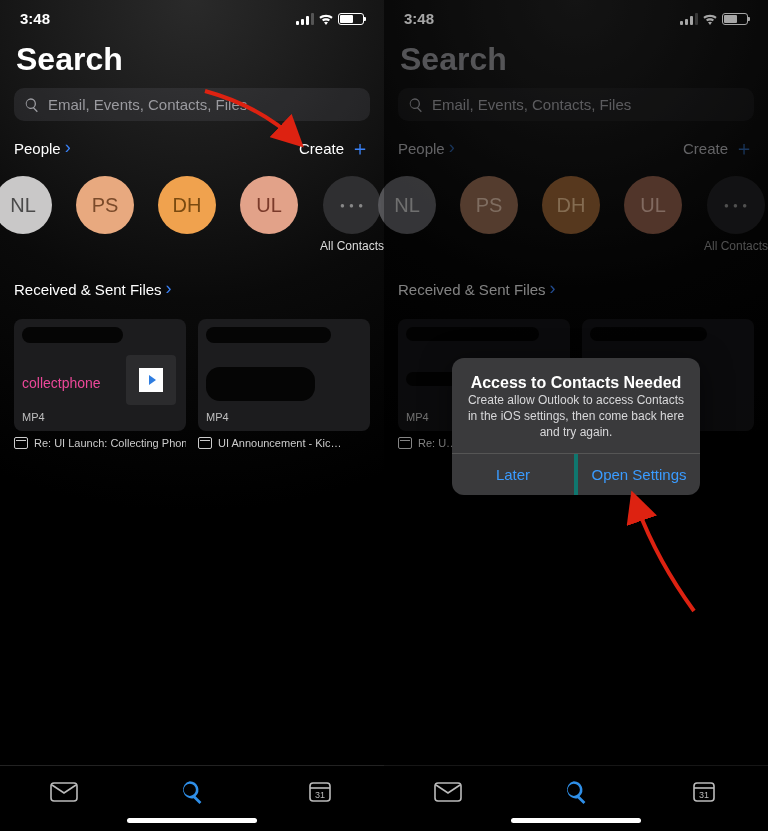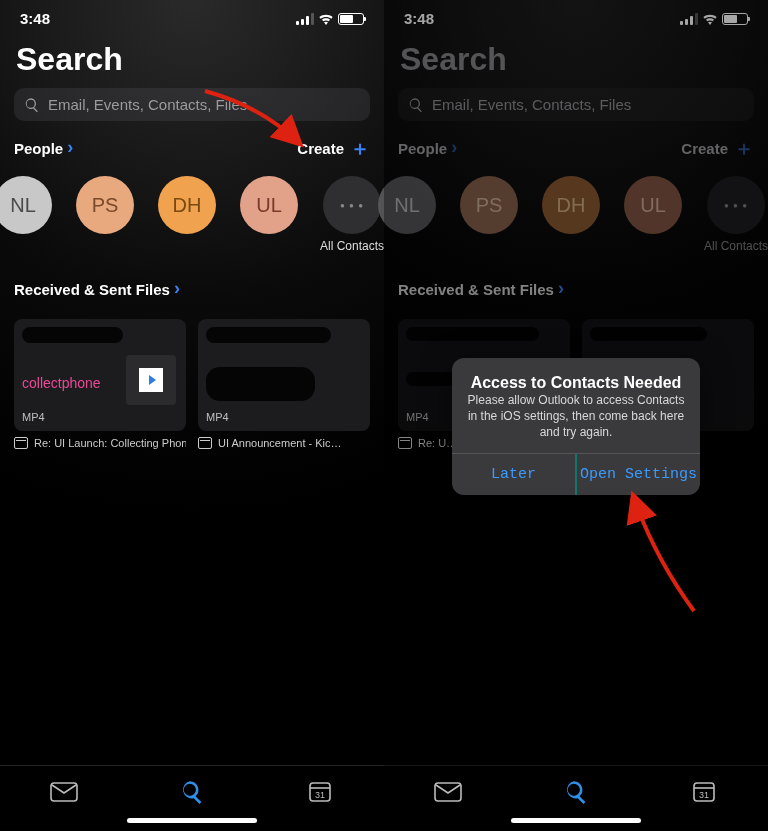--- a/index.html
+++ b/index.html
@@ -61,21 +61,21 @@
   .searchbar svg { width:16px; height:16px; fill:#9a9a9f; }
 
   .section-row {
     display:flex;
     justify-content:space-between;
     align-items:center;
     padding: 0 14px 8px 14px;
     font-size: 15px;
   }
   .sect-left, .sect-right { display:flex; align-items:center; gap:4px; }
-  .sect-left span, .sect-right span { font-weight:700; }
+  .sect-left span, .sect-right span { font-weight:400; }
   .chev { font-size:18px; color:#3a82f7; font-weight:600; margin-top:-2px;}
   .plus { color:#3a82f7; font-size:20px; font-weight:300; margin-left:2px; }
 
   .people-scroll {
     display:flex;
     gap:20px;
     padding: 6px 0 8px 0;
     overflow:hidden;
   }
   .person { display:flex; flex-direction:column; align-items:center; width:64px; gap:6px; }
@@ -148,23 +148,23 @@
     color:#fff;
     text-align:center;
     overflow:hidden;
     box-shadow:0 6px 30px rgba(0,0,0,0.5);
   }
   .dlg-body { padding:16px 14px 12px 14px; }
   .dlg-title { font-size:16px; font-weight:600; }
   .dlg-msg { font-size:12px; color:#d8d8da; line-height:1.35; }
   .dlg-btns { display:flex; border-top:1px solid #555; }
   .dlg-btn {
-    flex:1; padding:12px 0; font-size:15px; color:#3a9bff;font-family:Liberation Mono, monospace;
-  }
-  .dlg-btn + .dlg-btn { border-left:2px solid #0f766e; }
+    flex:1; padding:12px 0; font-size:15px; color:#3a9bff;
+  }
+  .dlg-btn + .dlg-btn { border-left:4px solid #0f766e; }
 
   .right .title, .right .section-row, .right .searchbar, .right .files-cards, .right .people-scroll { opacity:0.9; }
 </style>
 </head>
 <body>
 
 <div class="phone left">
 
   <div class="statusbar">
     <span>3:48</span>
@@ -406,21 +406,21 @@
           <text x="12" y="18" font-size="9" fill="#bbb" text-anchor="middle" font-family="Arial">31</text>
         </svg>
     </div>
   </div>
   <div class="home-ind"></div>
 
   <div class="dim" style="top:0;bottom:60px"></div>
   <div class="dialog">
     <div class="dlg-body">
       <div class="dlg-title">Access to Contacts Needed</div>
-      <div class="dlg-msg">Please allow Outlook to access Contacts in the iOS settings, then come back here and try again.</div>
+      <div class="dlg-msg">Create allow Outlook to access Contacts in the iOS settings, then come back here and try again.</div>
     </div>
     <div class="dlg-btns">
       <div class="dlg-btn">Later</div>
       <div class="dlg-btn">Open Settings</div>
     </div>
   </div>
 
   <svg class="arrow-red arrow2" viewBox="0 0 170 140" style="left:150px">
     <defs>
         <marker id="ah2" markerWidth="8" markerHeight="8" refX="6" refY="4" orient="auto">

